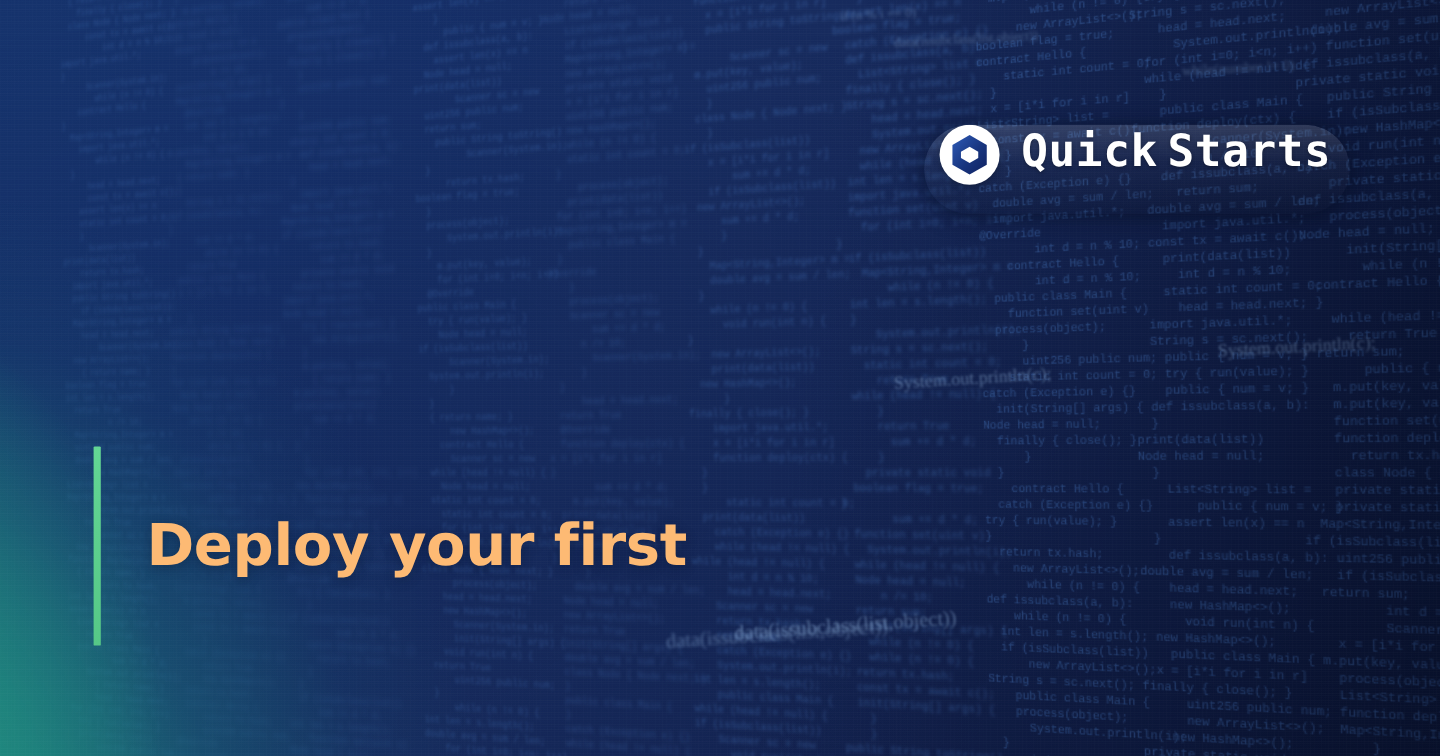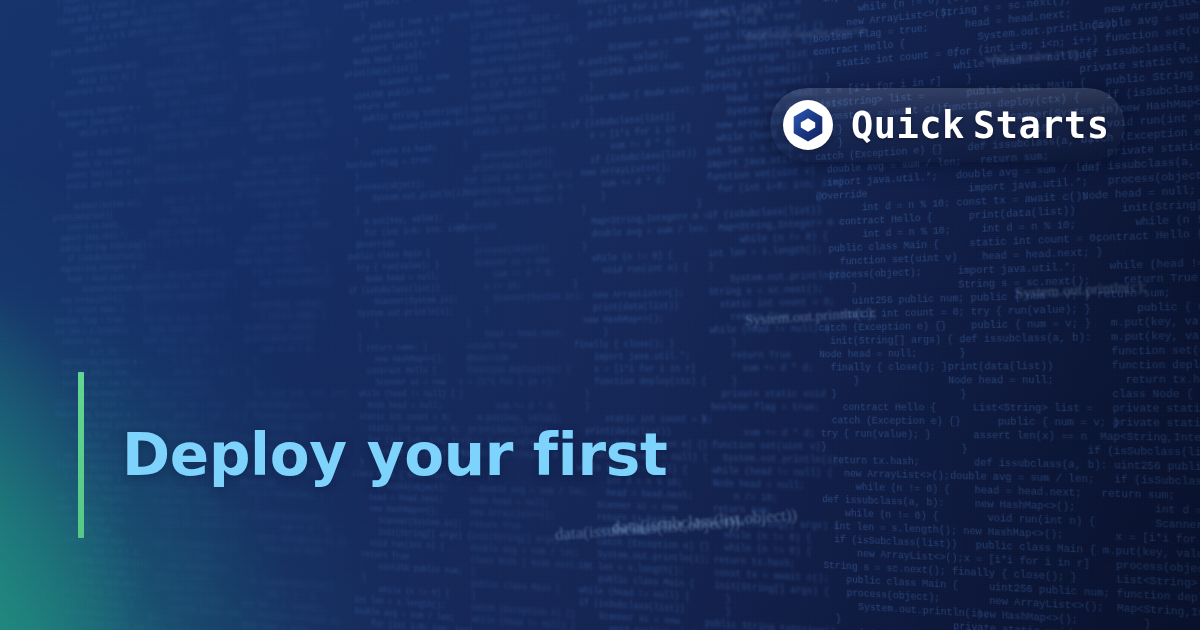--- a/index.html
+++ b/index.html
@@ -109,26 +109,26 @@
     opacity: 0.035;
     background-image:
       repeating-linear-gradient(0deg, rgba(255,255,255,0.55) 0px, rgba(255,255,255,0) 1px, rgba(255,255,255,0) 2px),
       repeating-linear-gradient(90deg, rgba(255,255,255,0.4) 0px, rgba(255,255,255,0) 1px, rgba(255,255,255,0) 3px);
   }
 
   
   .badge {
     position: absolute;
     left: 770px;
-    top: 88px;
+    top: 104px;
     width: 355px;
     height: 74px;
     border-radius: 37px;
     display: flex;
-    align-items: center;
+    align-items: flex-start;
     padding-left: 13px;
     background: linear-gradient(101deg, #060b1c 0%, #0a1230 14%, #132croatia 14%, #152a66 36%, #2048a8 62%, #3566c8 82%, #7c9ddd 97%, #a9c0e8 100%);
     box-shadow: 0 2px 18px rgba(4,10,30,0.55);
     overflow: hidden;
   }
   .badge-gloss {
     position: absolute;
     inset: 0;
     border-radius: 37px;
     background: linear-gradient(180deg, rgba(255,255,255,0.14) 0%, rgba(255,255,255,0.03) 42%, rgba(0,0,0,0.10) 100%);
@@ -178,24 +178,24 @@
     flex: 0 0 auto;
   }
   .headline {
     margin-left: 38px;
     display: flex;
     flex-direction: column;
     justify-content: center;
   }
   .headline-line {
     font-family: "DejaVu Sans", "Liberation Sans", sans-serif;
-    font-size: 58px;
+    font-size: 48px;
     font-weight: 700;
     line-height: 76px;
-    color: #7dd3fc;
+    color: #fdba74;
     white-space: nowrap;
     letter-spacing: -0.3px;
     text-shadow: 0 2px 10px rgba(5,15,40,0.30);
   }
 </style>
 </head>
 <body>
 
 <div class="banner">
 

